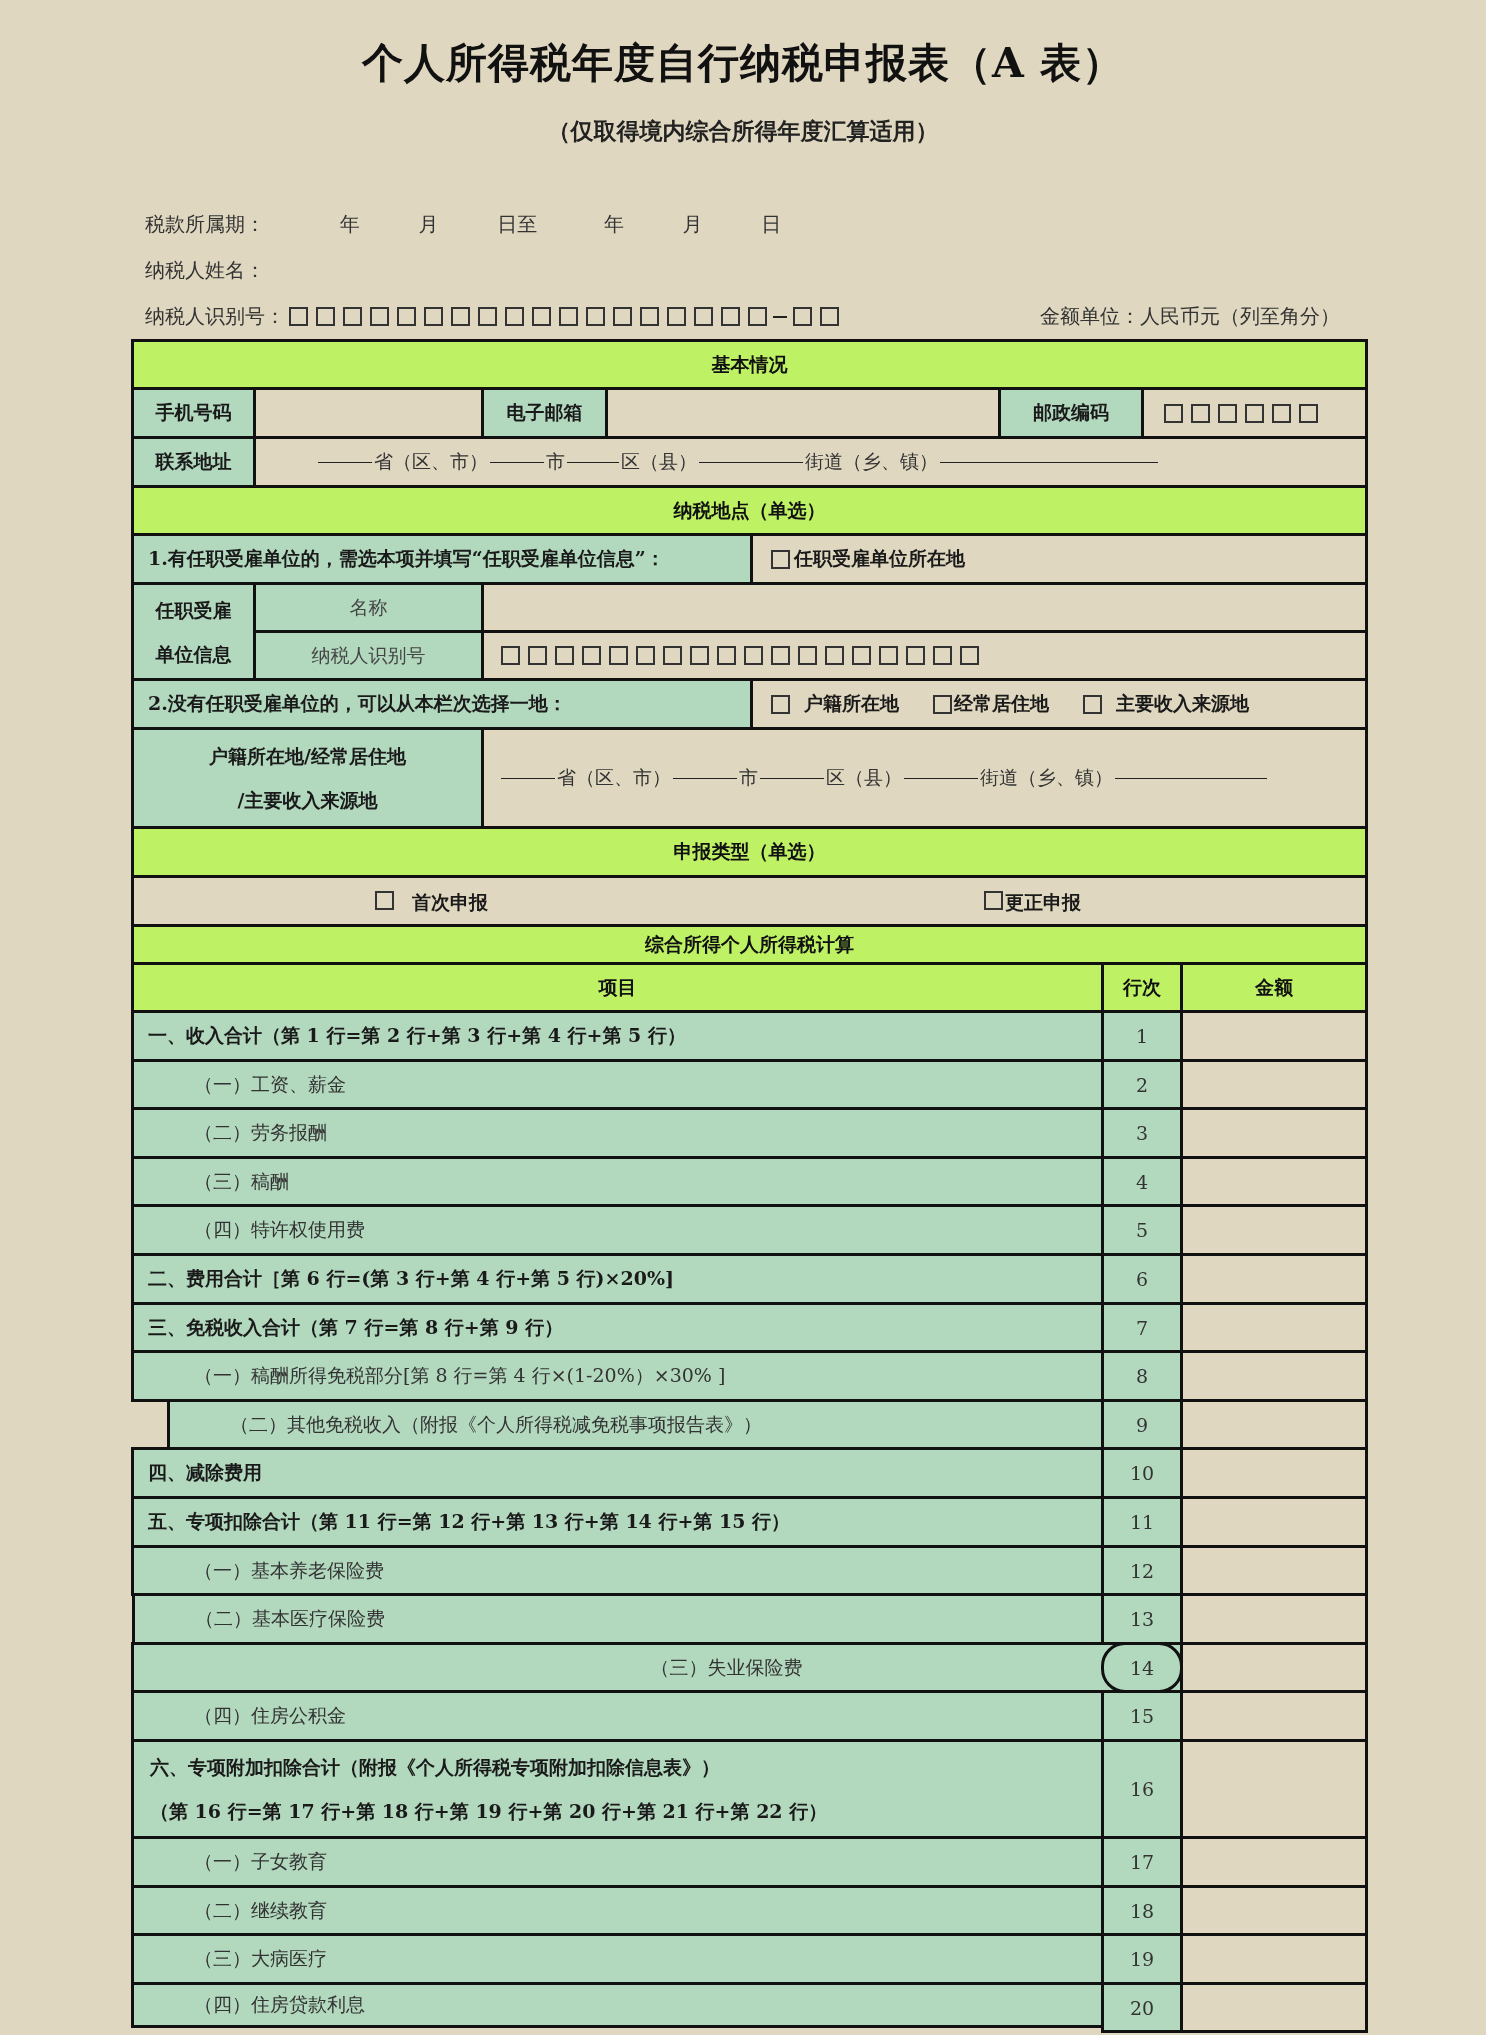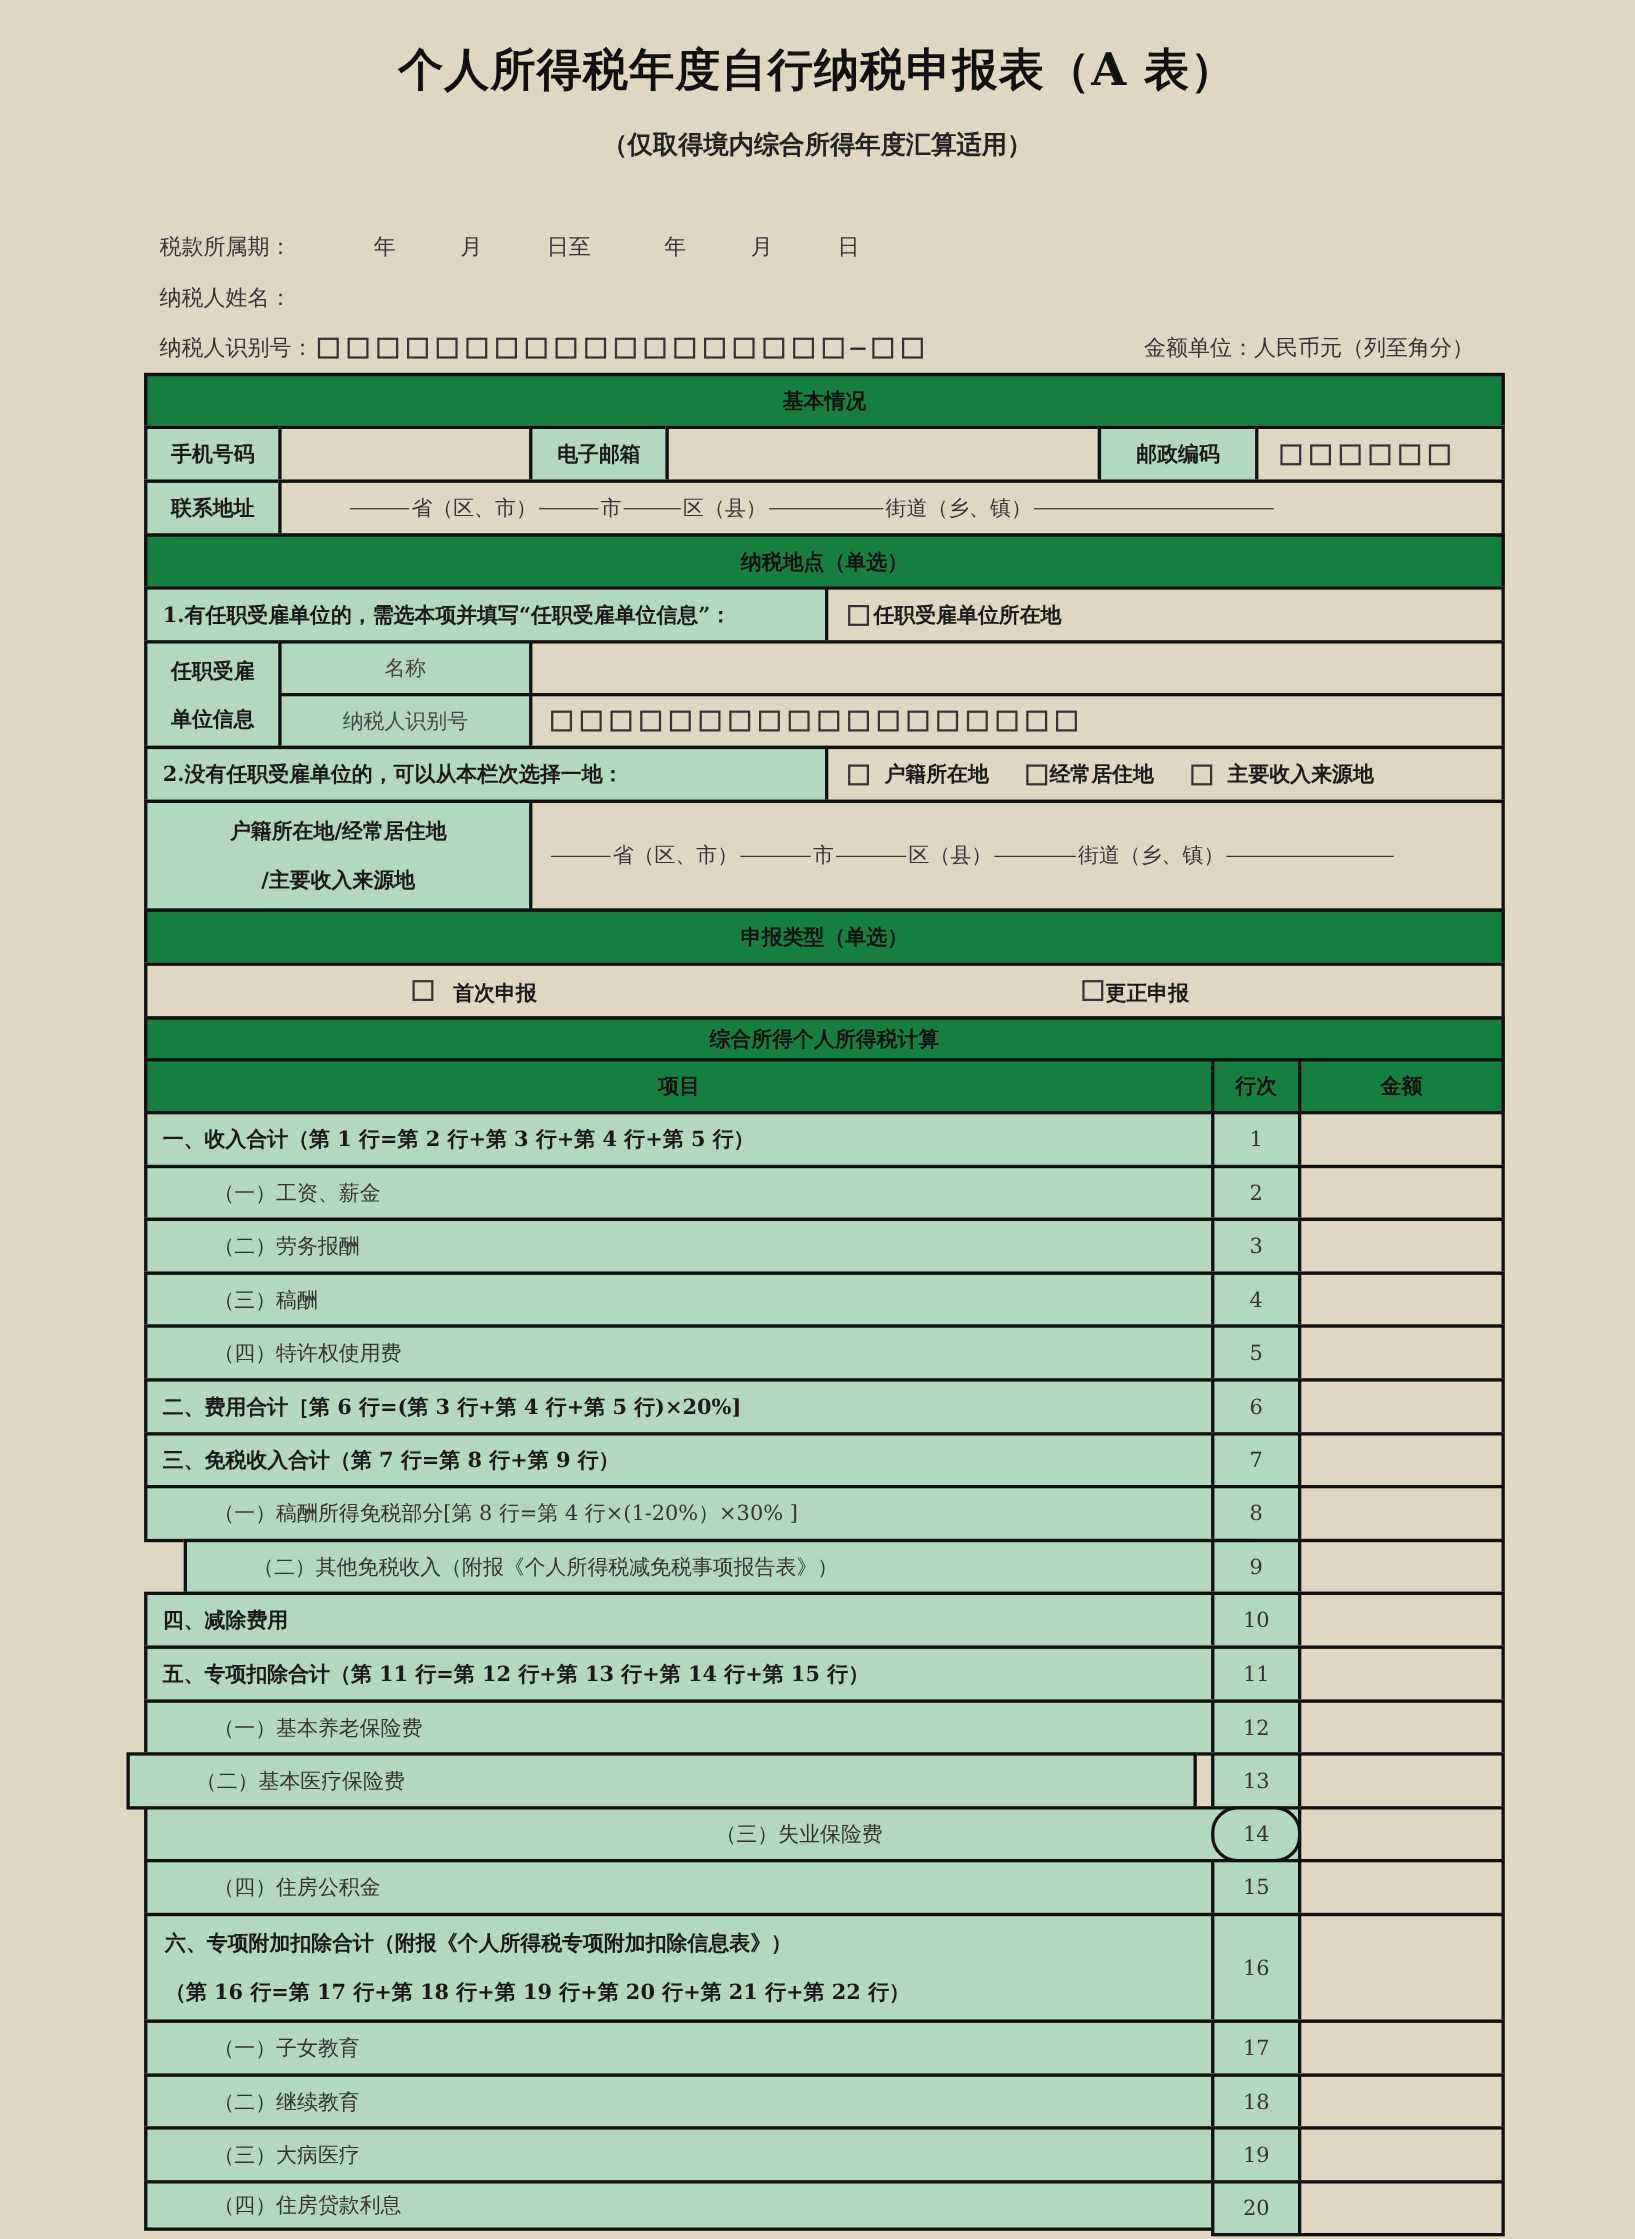--- a/index.html
+++ b/index.html
@@ -24,21 +24,21 @@
     margin-right:8px; vertical-align:middle; box-sizing:border-box; background:transparent;
   }
   .dash { display:inline-block; width:14px; height:2px; background:#222; vertical-align:middle; margin:0 6px 0 -2px; }
 
   .cell {
     position:absolute; box-sizing:border-box;
     border:3px solid #111;
     display:flex; align-items:center;
     font-size:19px;
   }
-  .gray { background:#15803d; }
+  .gray { background:#bef264; }
   .green { background:#B2D8BE; }
   .beige { background:#DFD7BF; }
   .center { justify-content:center; text-align:center; }
   .bold { font-weight:bold; }
   .lbl { padding-left:14px; }
   .sub { padding-left:60px; color:#333; }
   .num { justify-content:center; color:#333; font-size:19px; }
   .hdr { justify-content:center; font-weight:bold; font-size:19px; color:#111; }
   .addr { font-size:19px; color:#333; white-space:pre;text-align:right; }
   .u { display:inline-block; border-bottom:1.5px solid #222; height:1px; vertical-align:baseline; margin:0 2px; }
@@ -329,21 +329,21 @@
     </div>
     <div class="cell green sub" style="left: 131px; top: 1545px; width: 973px; height: 51px;">
       <span>（一）基本养老保险费</span>
     </div>
     <div class="cell green num" style="left: 1101px; top: 1545px; width: 82px; height: 51px;">
       <span>12</span>
     </div>
     <div class="cell beige" style="left: 1180px; top: 1545px; width: 188px; height: 51px;">
       <span></span>
     </div>
-    <div class="cell green sub" style="left: 115px; top: 1593px; width: 973px; height: 52px;">
+    <div class="cell green sub" style="left: 132px; top: 1593px; width: 973px; height: 52px;">
       <span>（二）基本医疗保险费</span>
     </div>
     <div class="cell green num" style="left: 1101px; top: 1593px; width: 82px; height: 52px;">
       <span>13</span>
     </div>
     <div class="cell beige" style="left: 1180px; top: 1593px; width: 188px; height: 52px;">
       <span></span>
     </div>
     <div class="cell green sub" style="left: 131px; top: 1642px; width: 1131px; height: 51px; justify-content: center;">
       <span>（三）失业保险费</span>

